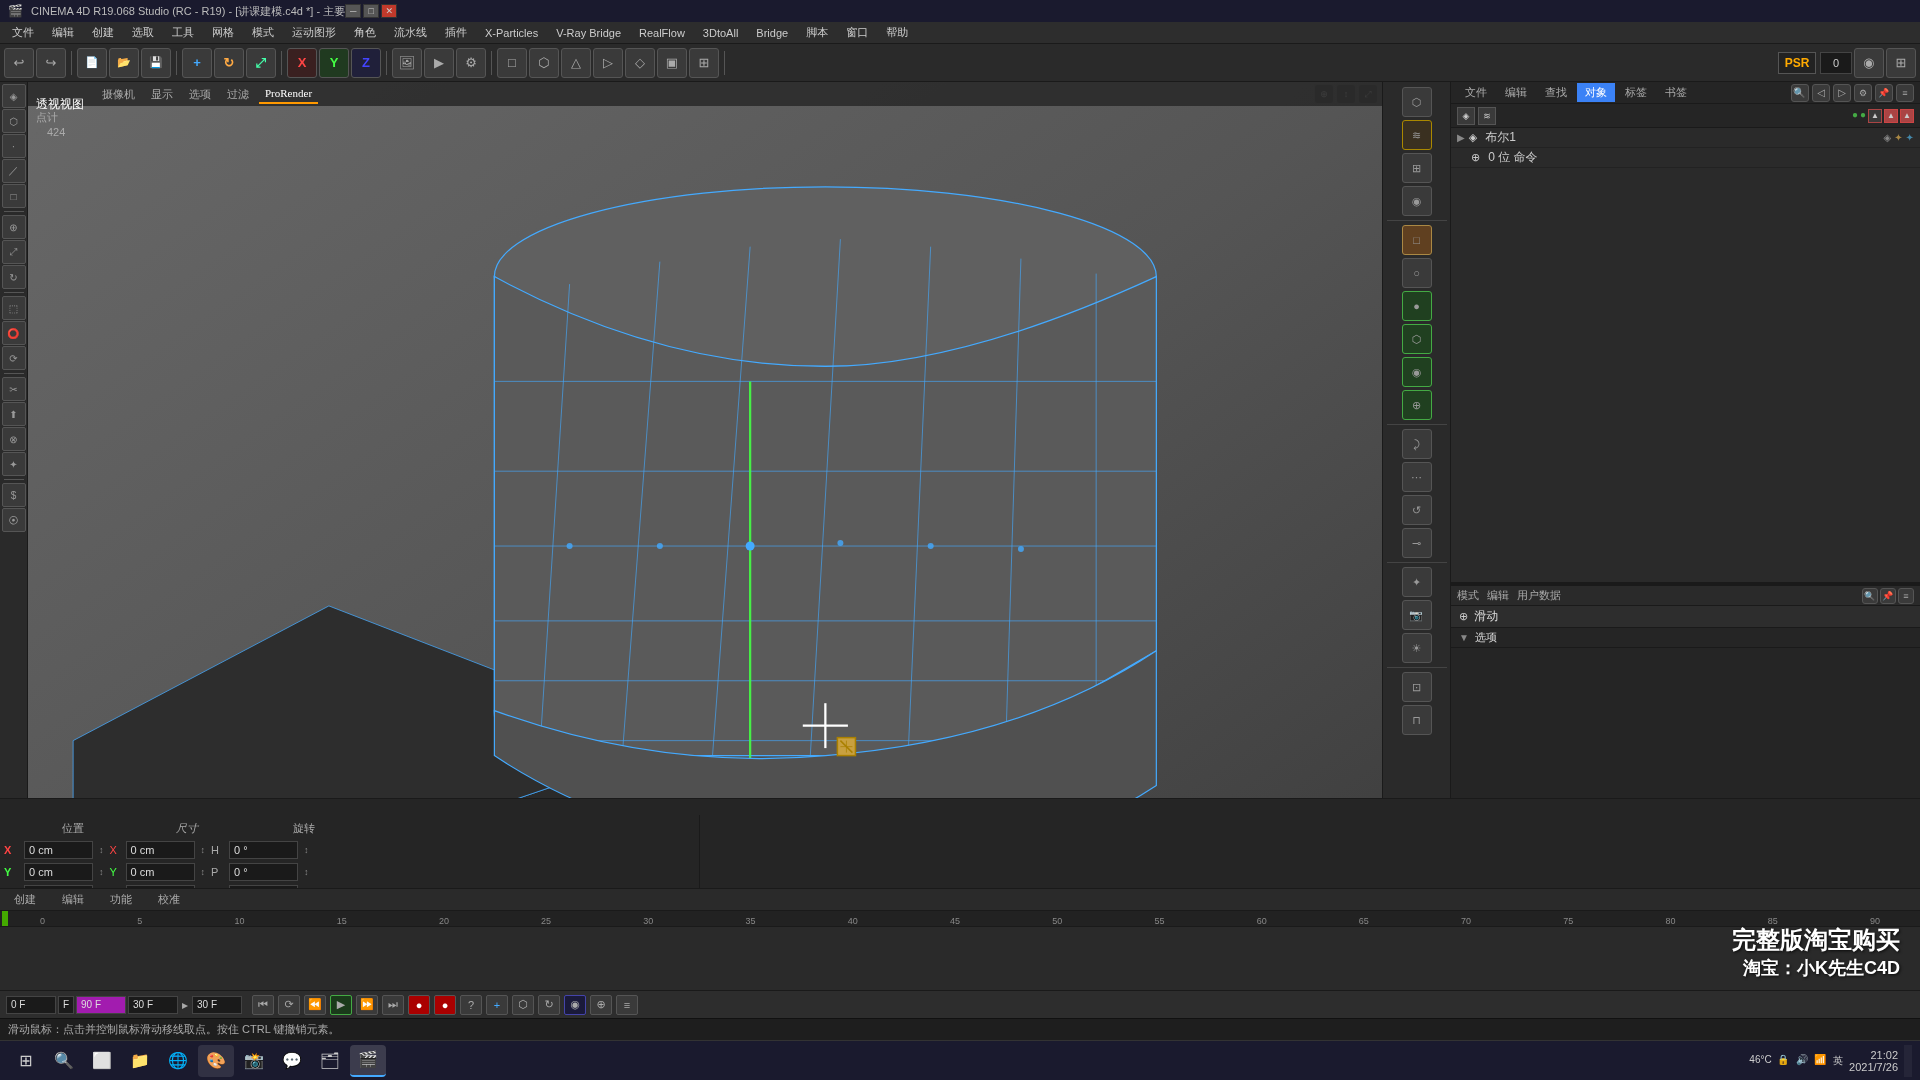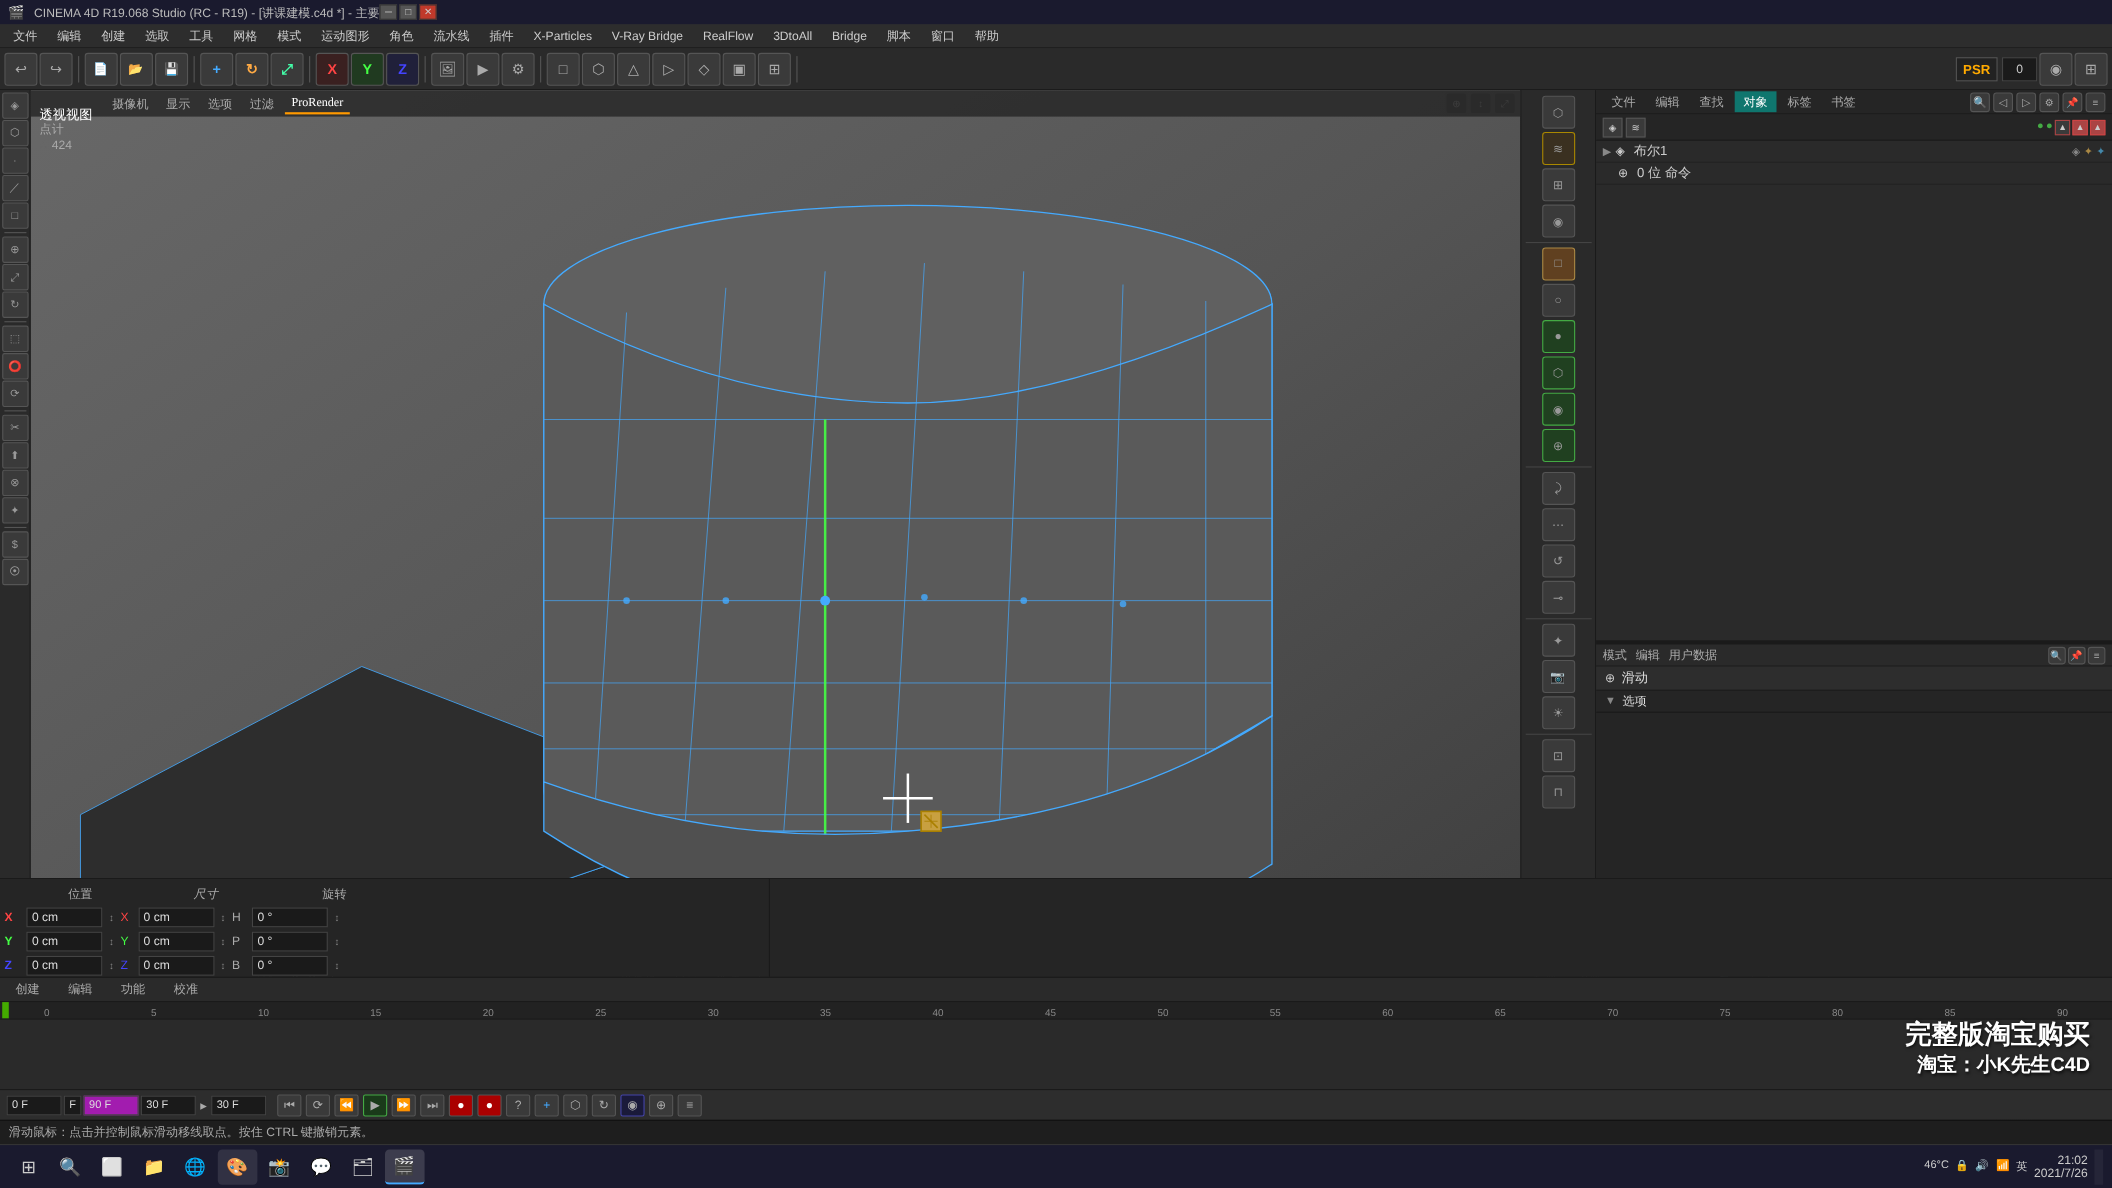--- a/index.html
+++ b/index.html
@@ -222,21 +222,21 @@
       padding: 0 6px;
       gap: 2px;
       border-bottom: 1px solid #1a1a1a;
     }
     .fr-tab {
       padding: 2px 8px;
       font-size: 11px;
       color: #aaa;
       cursor: pointer;
     }
-    .fr-tab.active { color: #fff; background: #0f766e; }
+    .fr-tab.active { color: #fff; background: #3b82f6; }
 
     #object-panel {
       flex: 1;
       background: #2a2a2a;
       overflow: hidden;
       position: relative;
     }
 
     #object-panel-header {
       height: 20px;
@@ -323,20 +323,21 @@
       background: #252525;
       border-top: 1px solid #1a1a1a;
       display: flex;
     }
 
     #coord-panel {
       width: 700px;
       background: #252525;
       border-right: 1px solid #1a1a1a;
       padding: 4px;
+      margin-top: 16px;
     }
 
     .coord-row {
       display: flex;
       align-items: center;
       height: 22px;
       gap: 4px;
     }
     .coord-label {
       width: 16px;

